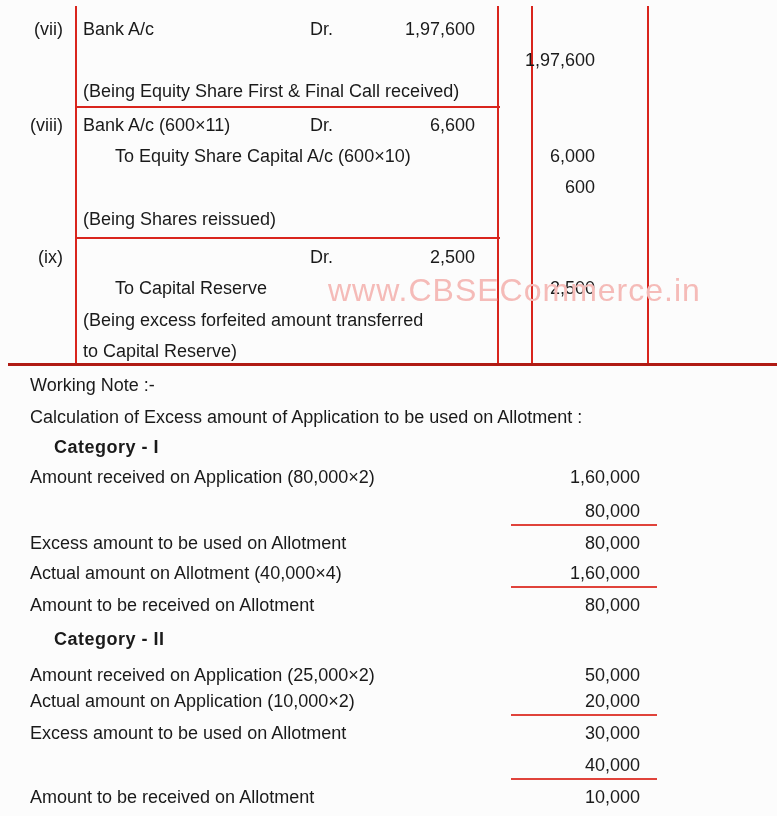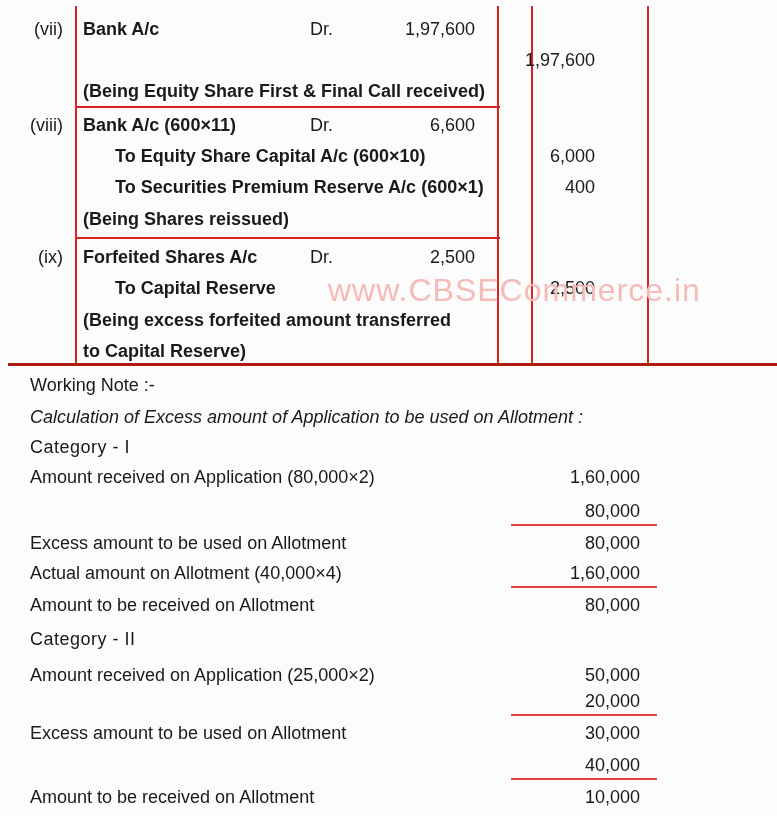--- a/index.html
+++ b/index.html
@@ -32,30 +32,30 @@
   .hsep.h1{top:106px;}
   .hsep.h2{top:237px;}
   .table-bottom{position:absolute;left:8px;top:363px;width:769px;height:3px;background:var(--dark-red);z-index:1;}
   .watermark{
     position:absolute;left:328px;top:272px;
     font-size:32px;font-weight:500;letter-spacing:1px;
     color:var(--watermark-pink);z-index:4;white-space:nowrap;
   }
   .jrow{position:absolute;left:0;width:615px;height:31px;line-height:31px;z-index:3;white-space:nowrap;}
   .sn{position:absolute;left:0;width:63px;text-align:right;}
-  .part{position:absolute;left:83px;font-weight:bold;}
+  .part{position:absolute;left:83px;}
   .part.indent{left:115px;}
   .dr{position:absolute;right:282px;}
   .debit{position:absolute;right:140px;}
   .credit{position:absolute;right:20px;}
   
   .wn-row{position:absolute;left:0;width:777px;height:31px;line-height:31px;z-index:3;white-space:nowrap;}
   .wn-label{position:absolute;left:30px;}
-  .wn-label.italic{font-style:italic;}
-  .wn-label.bold{font-weight:normal;letter-spacing:.5px;}
+  .wn-label.italic{}
+  .wn-label.bold{font-weight:bold;letter-spacing:.5px;margin-left:24px;}
   .wn-amount{position:absolute;right:137px;}
   .wn-underline{position:absolute;right:120px;top:28px;width:146px;height:2px;background:var(--underline-red);}
 </style>
 </head>
 <body>
 
 <div class="page">
 
   <div class="journal">
     <div class="vline v1"></div>
@@ -85,30 +85,28 @@
       <span class="sn">(viii)</span>
       <span class="part">Bank A/c (600×11)</span>
       <span class="dr">Dr.</span>
       <span class="debit">6,600</span>
     </div>
     <div class="jrow" style="top:141px">
       <span class="part indent">To Equity Share Capital A/c (600×10)</span>
       <span class="credit">6,000</span>
     </div>
     <div class="jrow" style="top:172px">
-      <span class="part indent">To Securities Premium Reserve A/c (600×1)</span>
-      <span class="credit">400</span>
+      <span class="credit">600</span>
     </div>
     <div class="jrow" style="top:204px">
       <span class="part">(Being Shares reissued)</span>
     </div>
 
     <div class="jrow" style="top:242px">
       <span class="sn">(ix)</span>
-      <span class="part">Forfeited Shares A/c</span>
       <span class="dr">Dr.</span>
       <span class="debit">2,500</span>
     </div>
     <div class="jrow" style="top:273px">
       <span class="part indent">To Capital Reserve</span>
       <span class="credit">2,500</span>
     </div>
     <div class="jrow" style="top:336px">
       <span class="part">to Capital Reserve)</span>
     </div>
@@ -151,20 +149,21 @@
     </div>
 
     <div class="wn-row" style="top:624px">
       <span class="wn-label bold">Category - II</span>
     </div>
     <div class="wn-row" style="top:660px">
       <span class="wn-label">Amount received on Application (25,000×2)</span>
       <span class="wn-amount">50,000</span>
     </div>
     <div class="wn-row" style="top:686px">
+      <span class="wn-label">Actual amount on Application (10,000×2)</span>
       <span class="wn-amount">20,000</span>
       <span class="wn-underline"></span>
     </div>
     <div class="wn-row" style="top:718px">
       <span class="wn-label">Excess amount to be used on Allotment</span>
       <span class="wn-amount">30,000</span>
     </div>
     <div class="wn-row" style="top:750px">
       <span class="wn-amount">40,000</span>
       <span class="wn-underline"></span>

